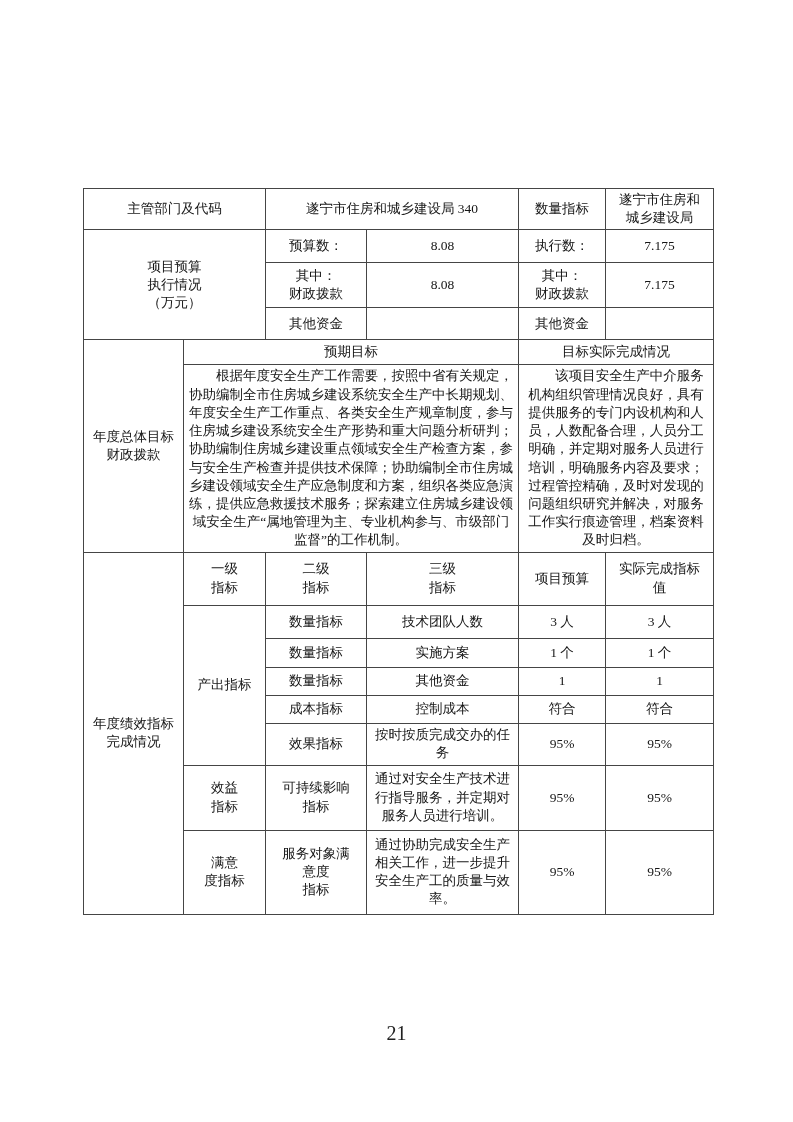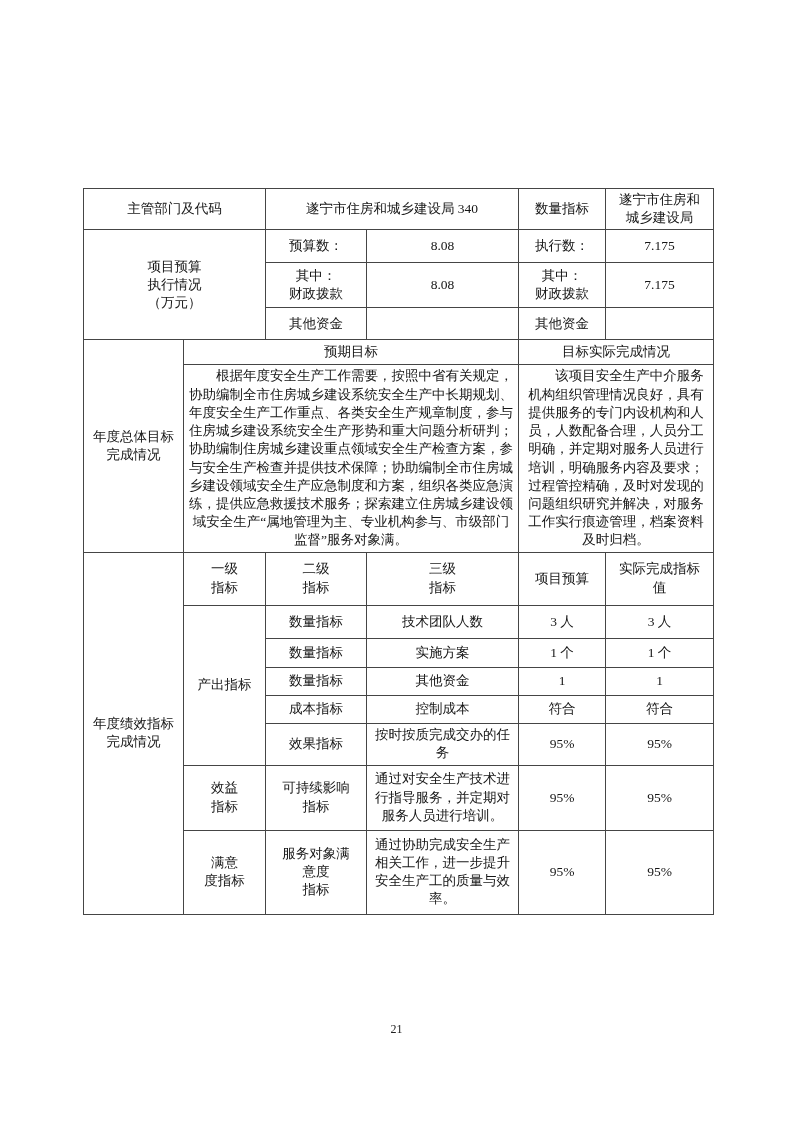--- a/index.html
+++ b/index.html
@@ -35,21 +35,21 @@
   }
   .para-left  { line-height: 20.5px; }
   .para-right { line-height: 18.6px; margin-top: 10px; }
   .para3 {
     text-align: justify; text-align-last: center;
     font-size: 13.5px; line-height: 20px; padding: 2px 6px;
   }
 
   .page-number {
     position: absolute; top: 1022px; left: 0; width: 100%;
-    text-align: center; font-size: 12px; color: #202020;
+    text-align: center; font-size: 20px; color: #202020;
   }
 </style>
 </head>
 <body>
 
 <div class="page">
 
 
   <table class="eval">
     <colgroup>
@@ -89,26 +89,26 @@
     </tr>
     <tr style="height:32px">
       <td>其他资金</td>
       <td></td>
       <td>其他资金</td>
       <td></td>
     </tr>
 
     <tr style="height:25px">
       <td rowspan="2" class="pl">年度总体目标
-完成情况</td>
+财政拨款</td>
       <td colspan="3">预期目标</td>
       <td colspan="2">目标实际完成情况</td>
     </tr>
     <tr style="height:187px">
-      <td colspan="3" class="para para-left">根据年度安全生产工作需要，按照中省有关规定，协助编制全市住房城乡建设系统安全生产中长期规划、年度安全生产工作重点、各类安全生产规章制度，参与住房城乡建设系统安全生产形势和重大问题分析研判；协助编制住房城乡建设重点领域安全生产检查方案，参与安全生产检查并提供技术保障；协助编制全市住房城乡建设领域安全生产应急制度和方案，组织各类应急演练，提供应急救援技术服务；探索建立住房城乡建设领域安全生产“属地管理为主、专业机构参与、市级部门监督”服务对象满。</td>
+      <td colspan="3" class="para para-left">根据年度安全生产工作需要，按照中省有关规定，协助编制全市住房城乡建设系统安全生产中长期规划、年度安全生产工作重点、各类安全生产规章制度，参与住房城乡建设系统安全生产形势和重大问题分析研判；协助编制住房城乡建设重点领域安全生产检查方案，参与安全生产检查并提供技术保障；协助编制全市住房城乡建设领域安全生产应急制度和方案，组织各类应急演练，提供应急救援技术服务；探索建立住房城乡建设领域安全生产“属地管理为主、专业机构参与、市级部门监督”的工作机制。</td>
       <td colspan="2" class="para para-right">该项目安全生产中介服务机构组织管理情况良好，具有提供服务的专门内设机构和人员，人数配备合理，人员分工明确，并定期对服务人员进行培训，明确服务内容及要求；过程管控精确，及时对发现的问题组织研究并解决，对服务工作实行痕迹管理，档案资料及时归档。</td>
     </tr>
 
     <tr style="height:53px">
       <td rowspan="8" class="pl">年度绩效指标
 完成情况</td>
       <td class="pl">一级
 指标</td>
       <td class="pl">二级
 指标</td>

